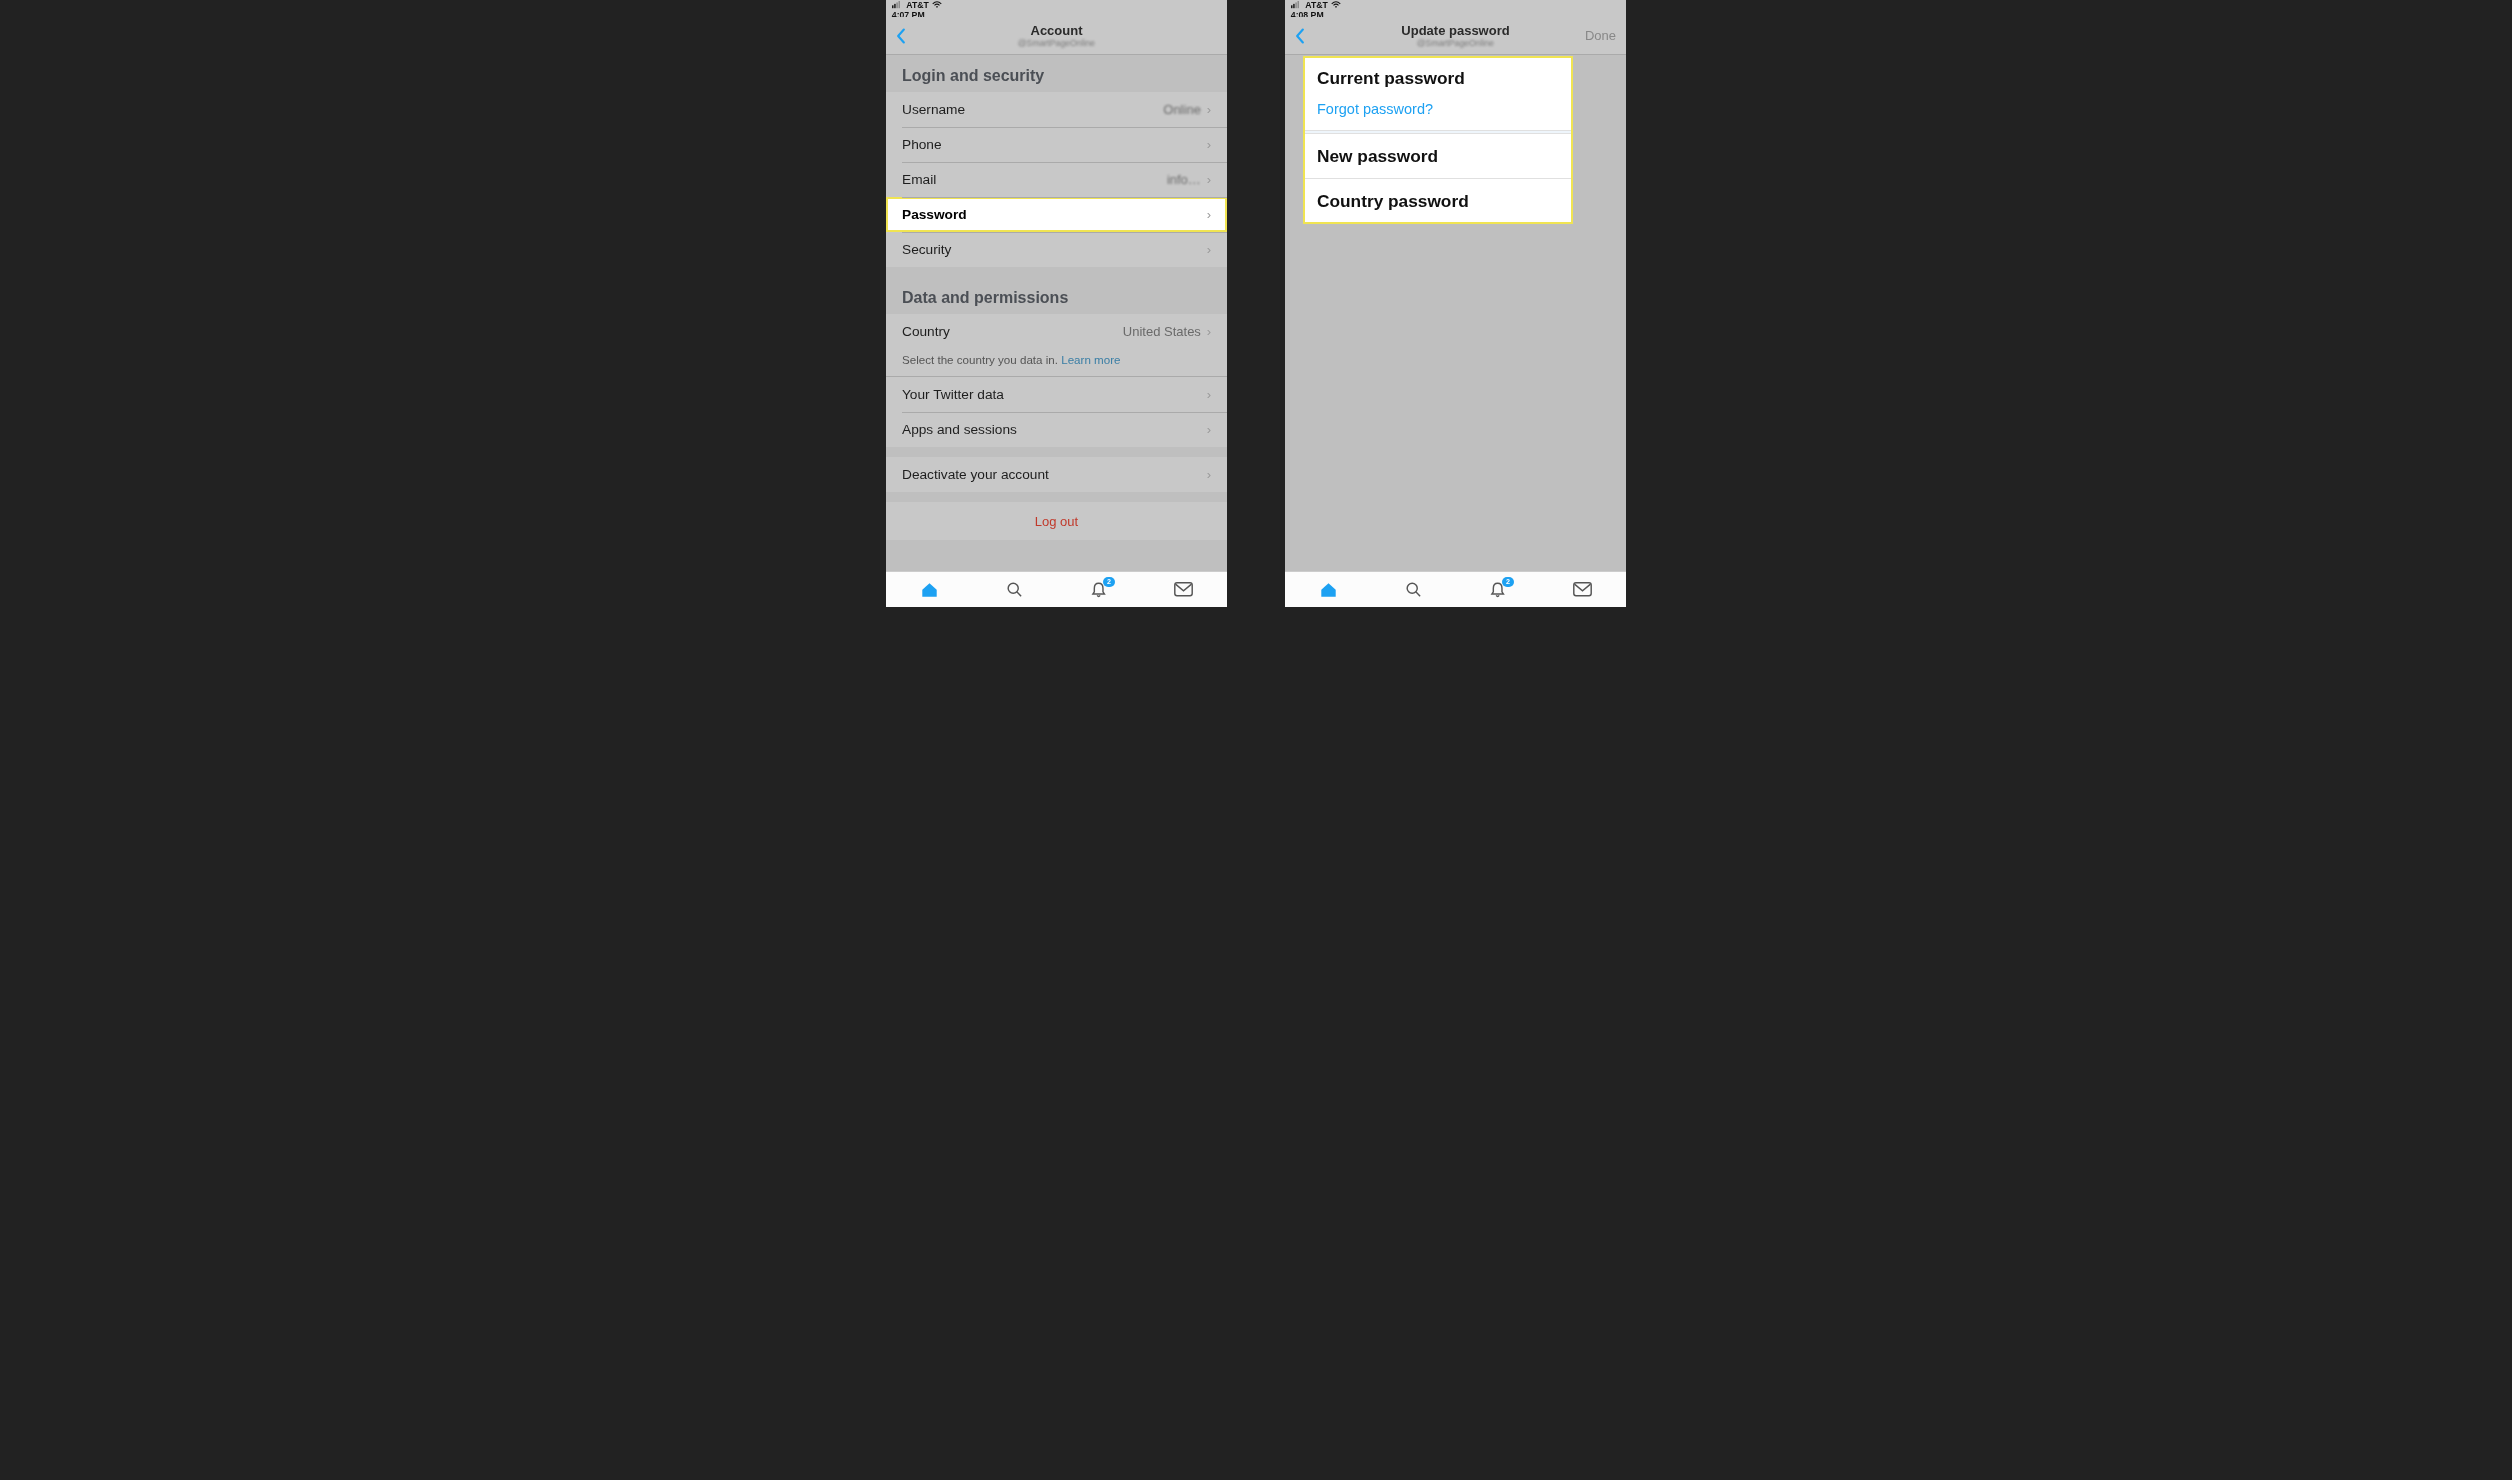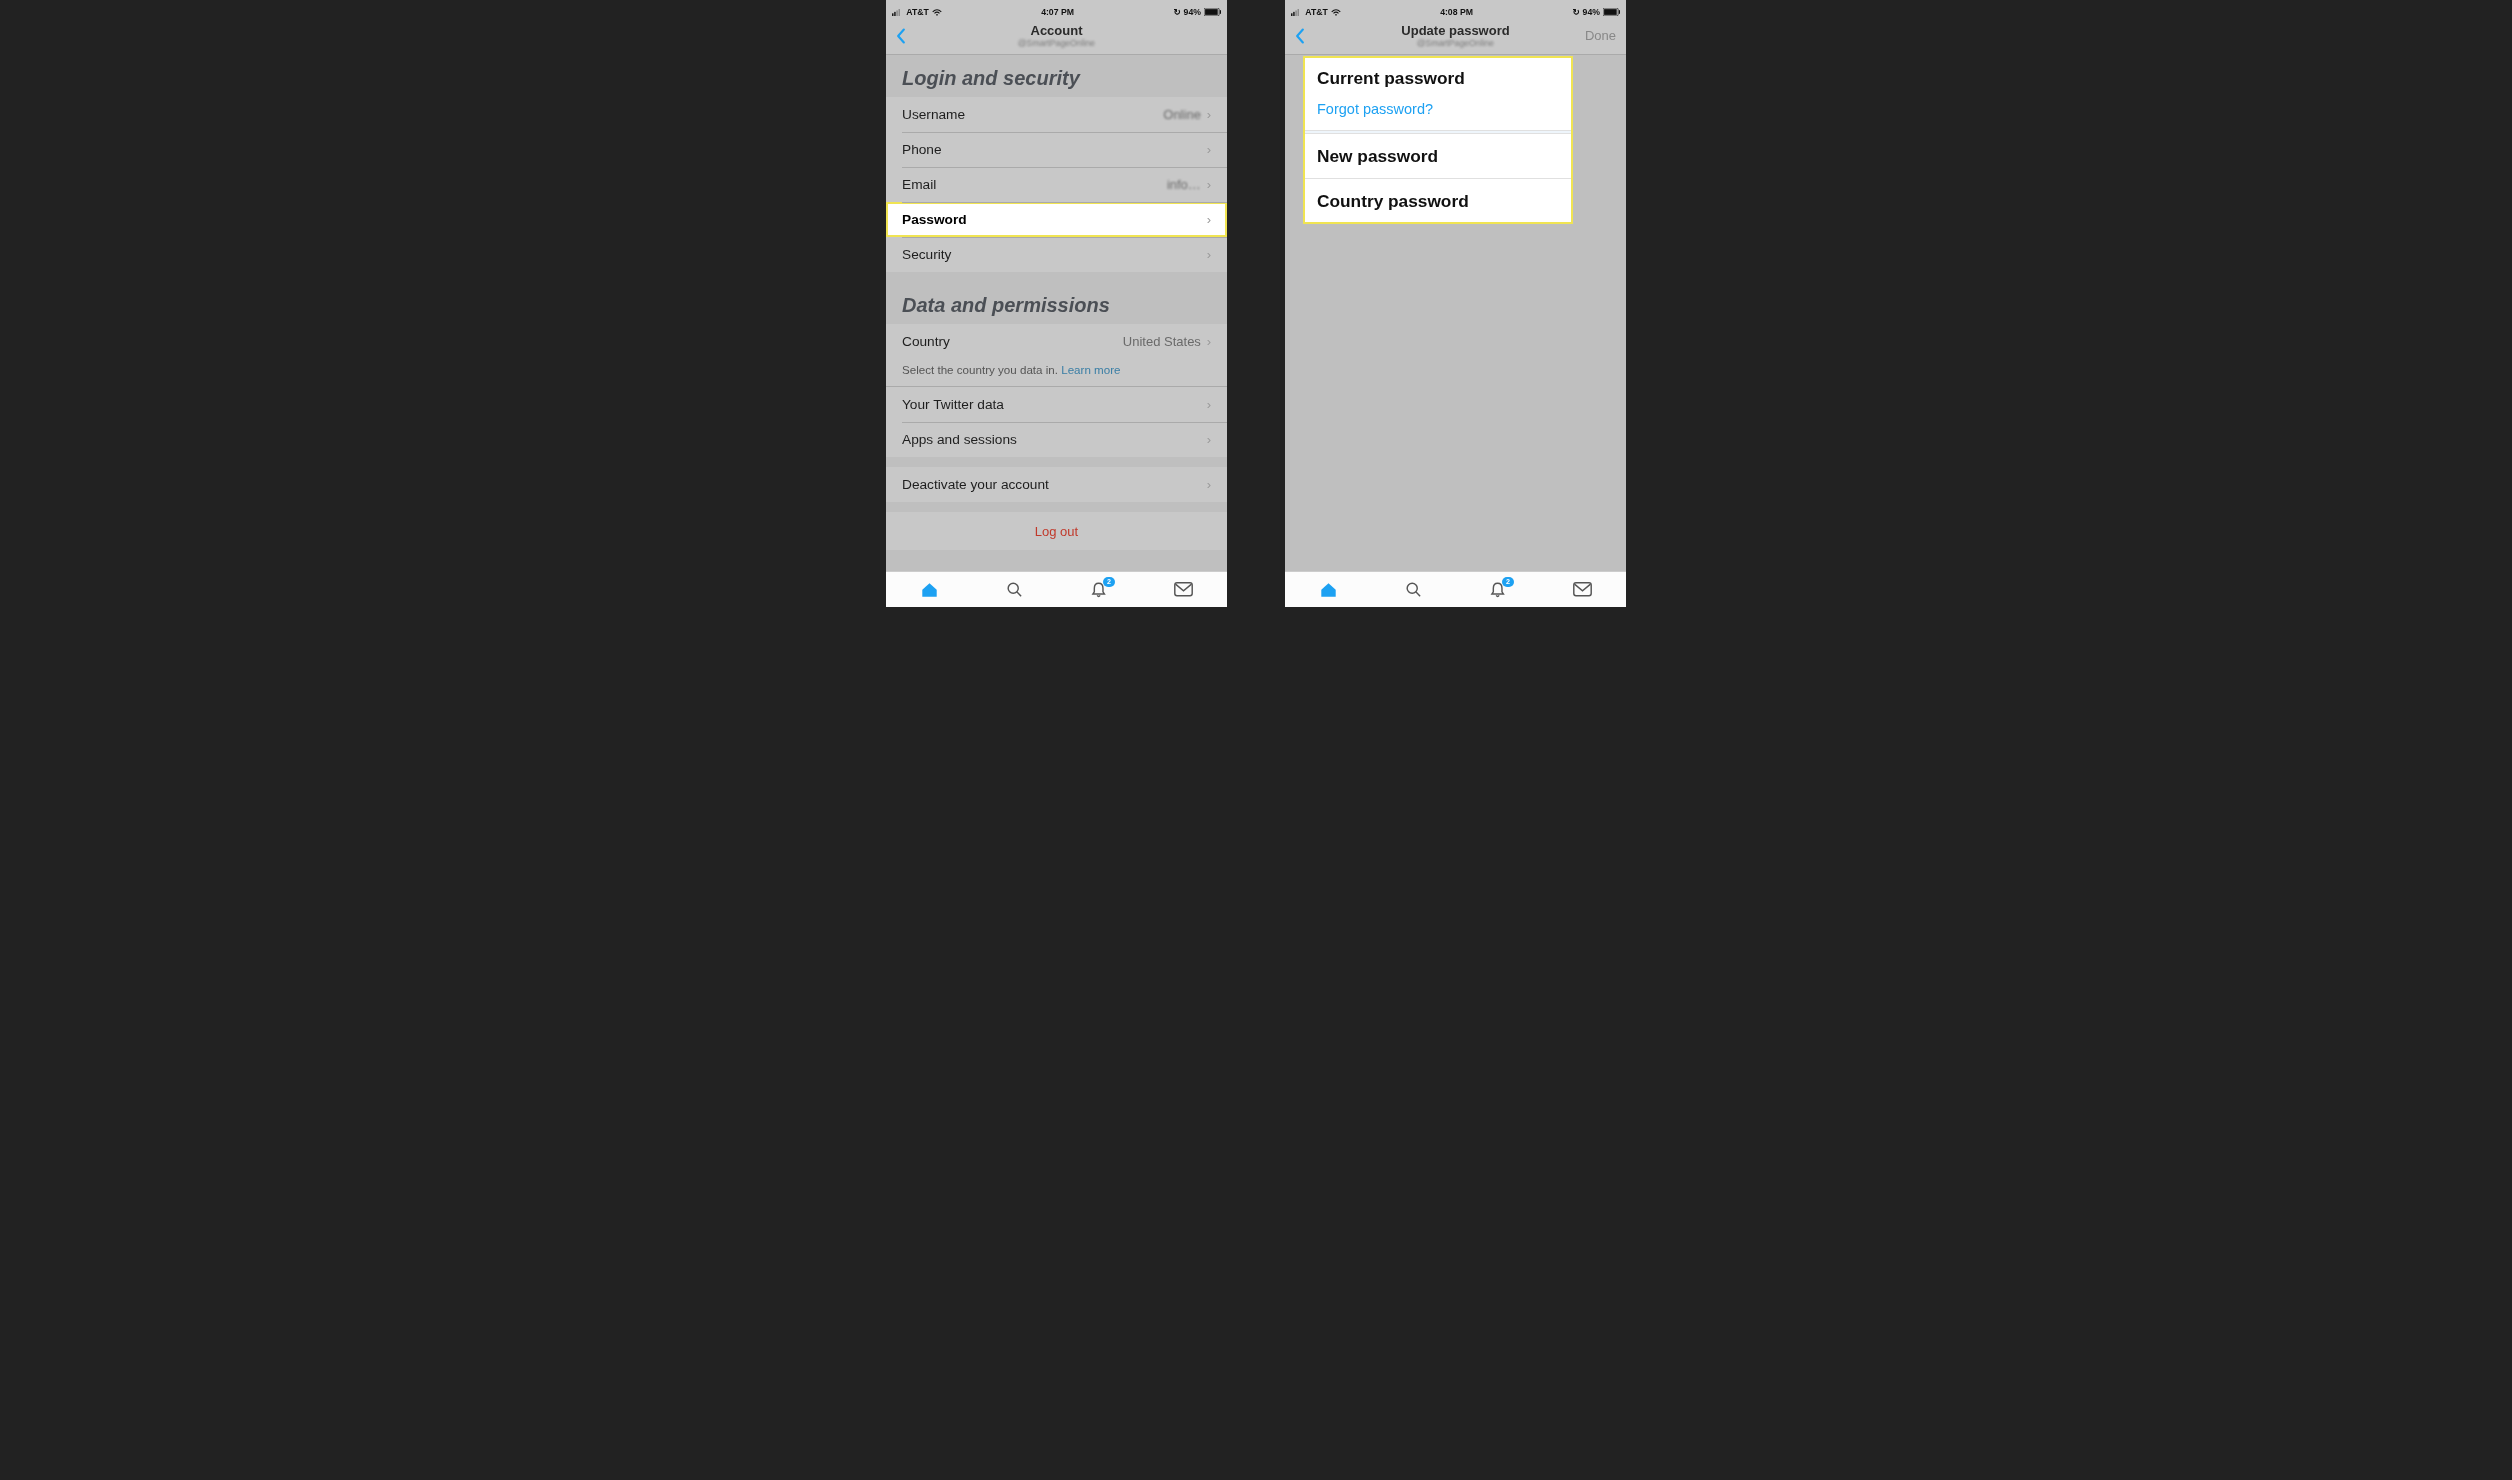--- a/index.html
+++ b/index.html
@@ -19,26 +19,27 @@
     background: #bfbfbf;
     position: relative;
     overflow: hidden;
     display: flex;
     flex-direction: column;
   }
   .statusbar {
     height: 17.3px;
     background: #c8c8c8;
     display: flex;
-    align-items: flex-end;
+    align-items: flex-start;
     justify-content: space-between;
     font-size: 8.7px;
     padding: 0 5.8px;
     color: #111;
     font-weight: 600;
+    flex-direction: column;
   }
   .sb-left, .sb-right { display: flex; align-items: center; gap: 2.9px; }
   .navbar {
     height: 38px;
     background: #c8c8c8;
     display: flex;
     align-items: center;
     position: relative;
     border-bottom: 0.7px solid #aaa;
   }
@@ -64,24 +65,23 @@
     color: #888;
     font-weight: 500;
   }
   .content {
     flex: 1;
     overflow: hidden;
     background: #bfbfbf;
   }
   .section-header {
     padding: 11.6px 16px 7.2px 16px;
-    font-size: 20px;
+    font-size: 16px;
     font-weight: 800;
     color: #4b4f55;
-    font-style: italic;
   }
   .row {
     display: flex;
     align-items: center;
     padding: 10px 16px;
     font-size: 13.7px;
     color: #1e1e1e;
     background: #c8c8c8;
     position: relative;
   }

